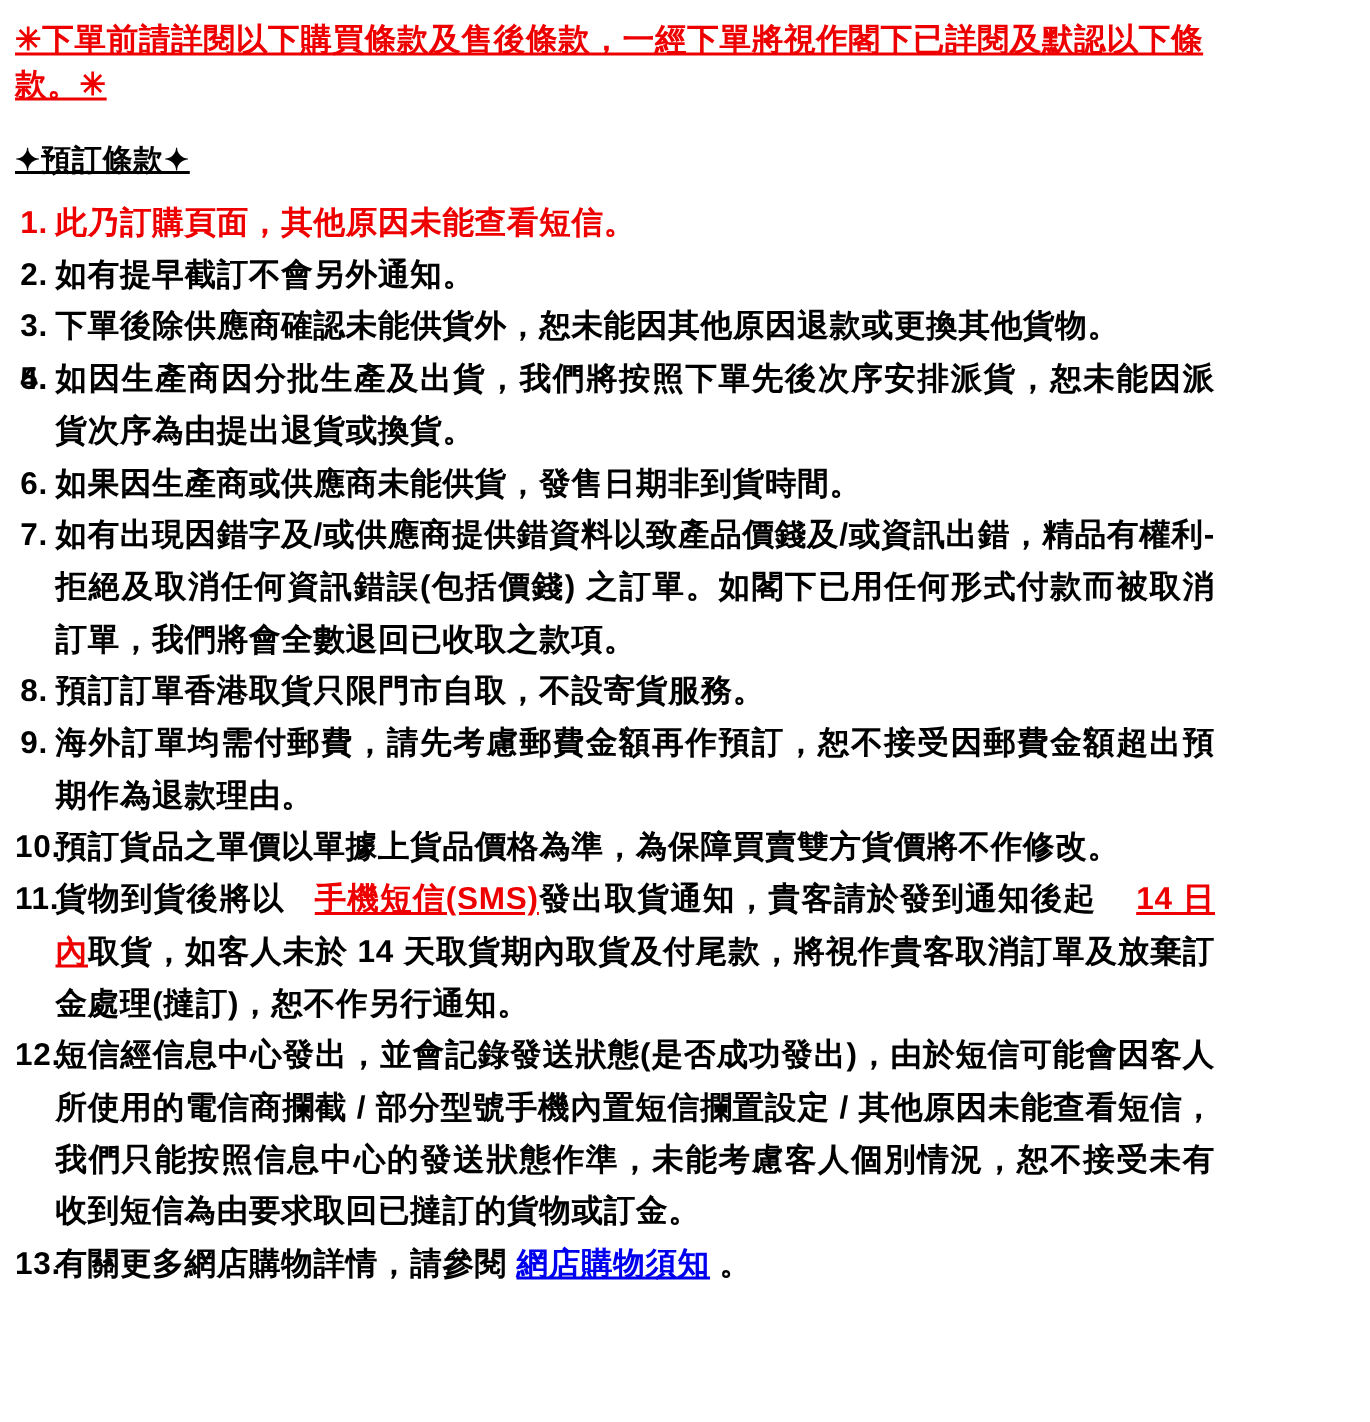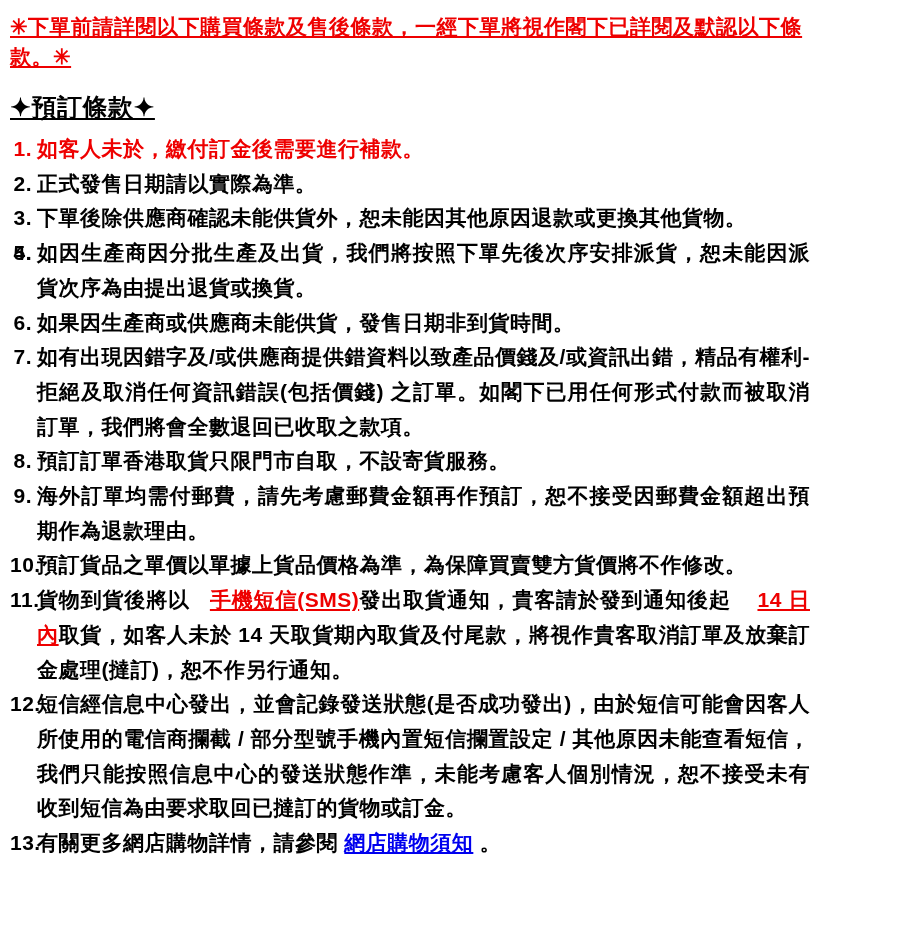--- a/index.html
+++ b/index.html
@@ -26,21 +26,21 @@
     color: #ee0000;
     text-decoration: underline;
     font-size: 21px;
     line-height: 30px;
     letter-spacing: 0.5px;
   }
   .section-title {
     margin-top: 20px;
     color: #000000;
     text-decoration: underline;
-    font-size: 25px;
+    font-size: 20px;
     line-height: 30px;
     letter-spacing: 0.5px;
     display: inline-block;
   }
   .terms-list {
     margin-top: 10px;
     font-size: 21px;
     line-height: 34.7px;
     letter-spacing: 0.5px;
   }
@@ -79,26 +79,26 @@
   <div class="notice-header">✳下單前請詳閱以下購買條款及售後條款，一經下單將視作閣下已詳閱及默認以下條款。✳</div>
 
   <div>
     <span class="section-title">✦預訂條款✦</span>
   </div>
 
   <div class="terms-list">
 
     <div class="term alert">
       <span class="num">1.</span>
-      <span class="txt">如客人未於，繳付訂金後需要進行補款。</span>
+      <span class="txt">此乃訂購頁面，其他原因未能查看短信。</span>
     </div>
 
     <div class="term">
       <span class="num">2.</span>
-      <span class="txt">正式發售日期請以實際為準。</span>
+      <span class="txt">如有提早截訂不會另外通知。</span>
     </div>
 
     <div class="term">
       <span class="num">3.</span>
       <span class="txt">下單後除供應商確認未能供貨外，恕未能因其他原因退款或更換其他貨物。</span>
     </div>
 
     <div class="term">
       <span class="num">4.</span>
     </div>

